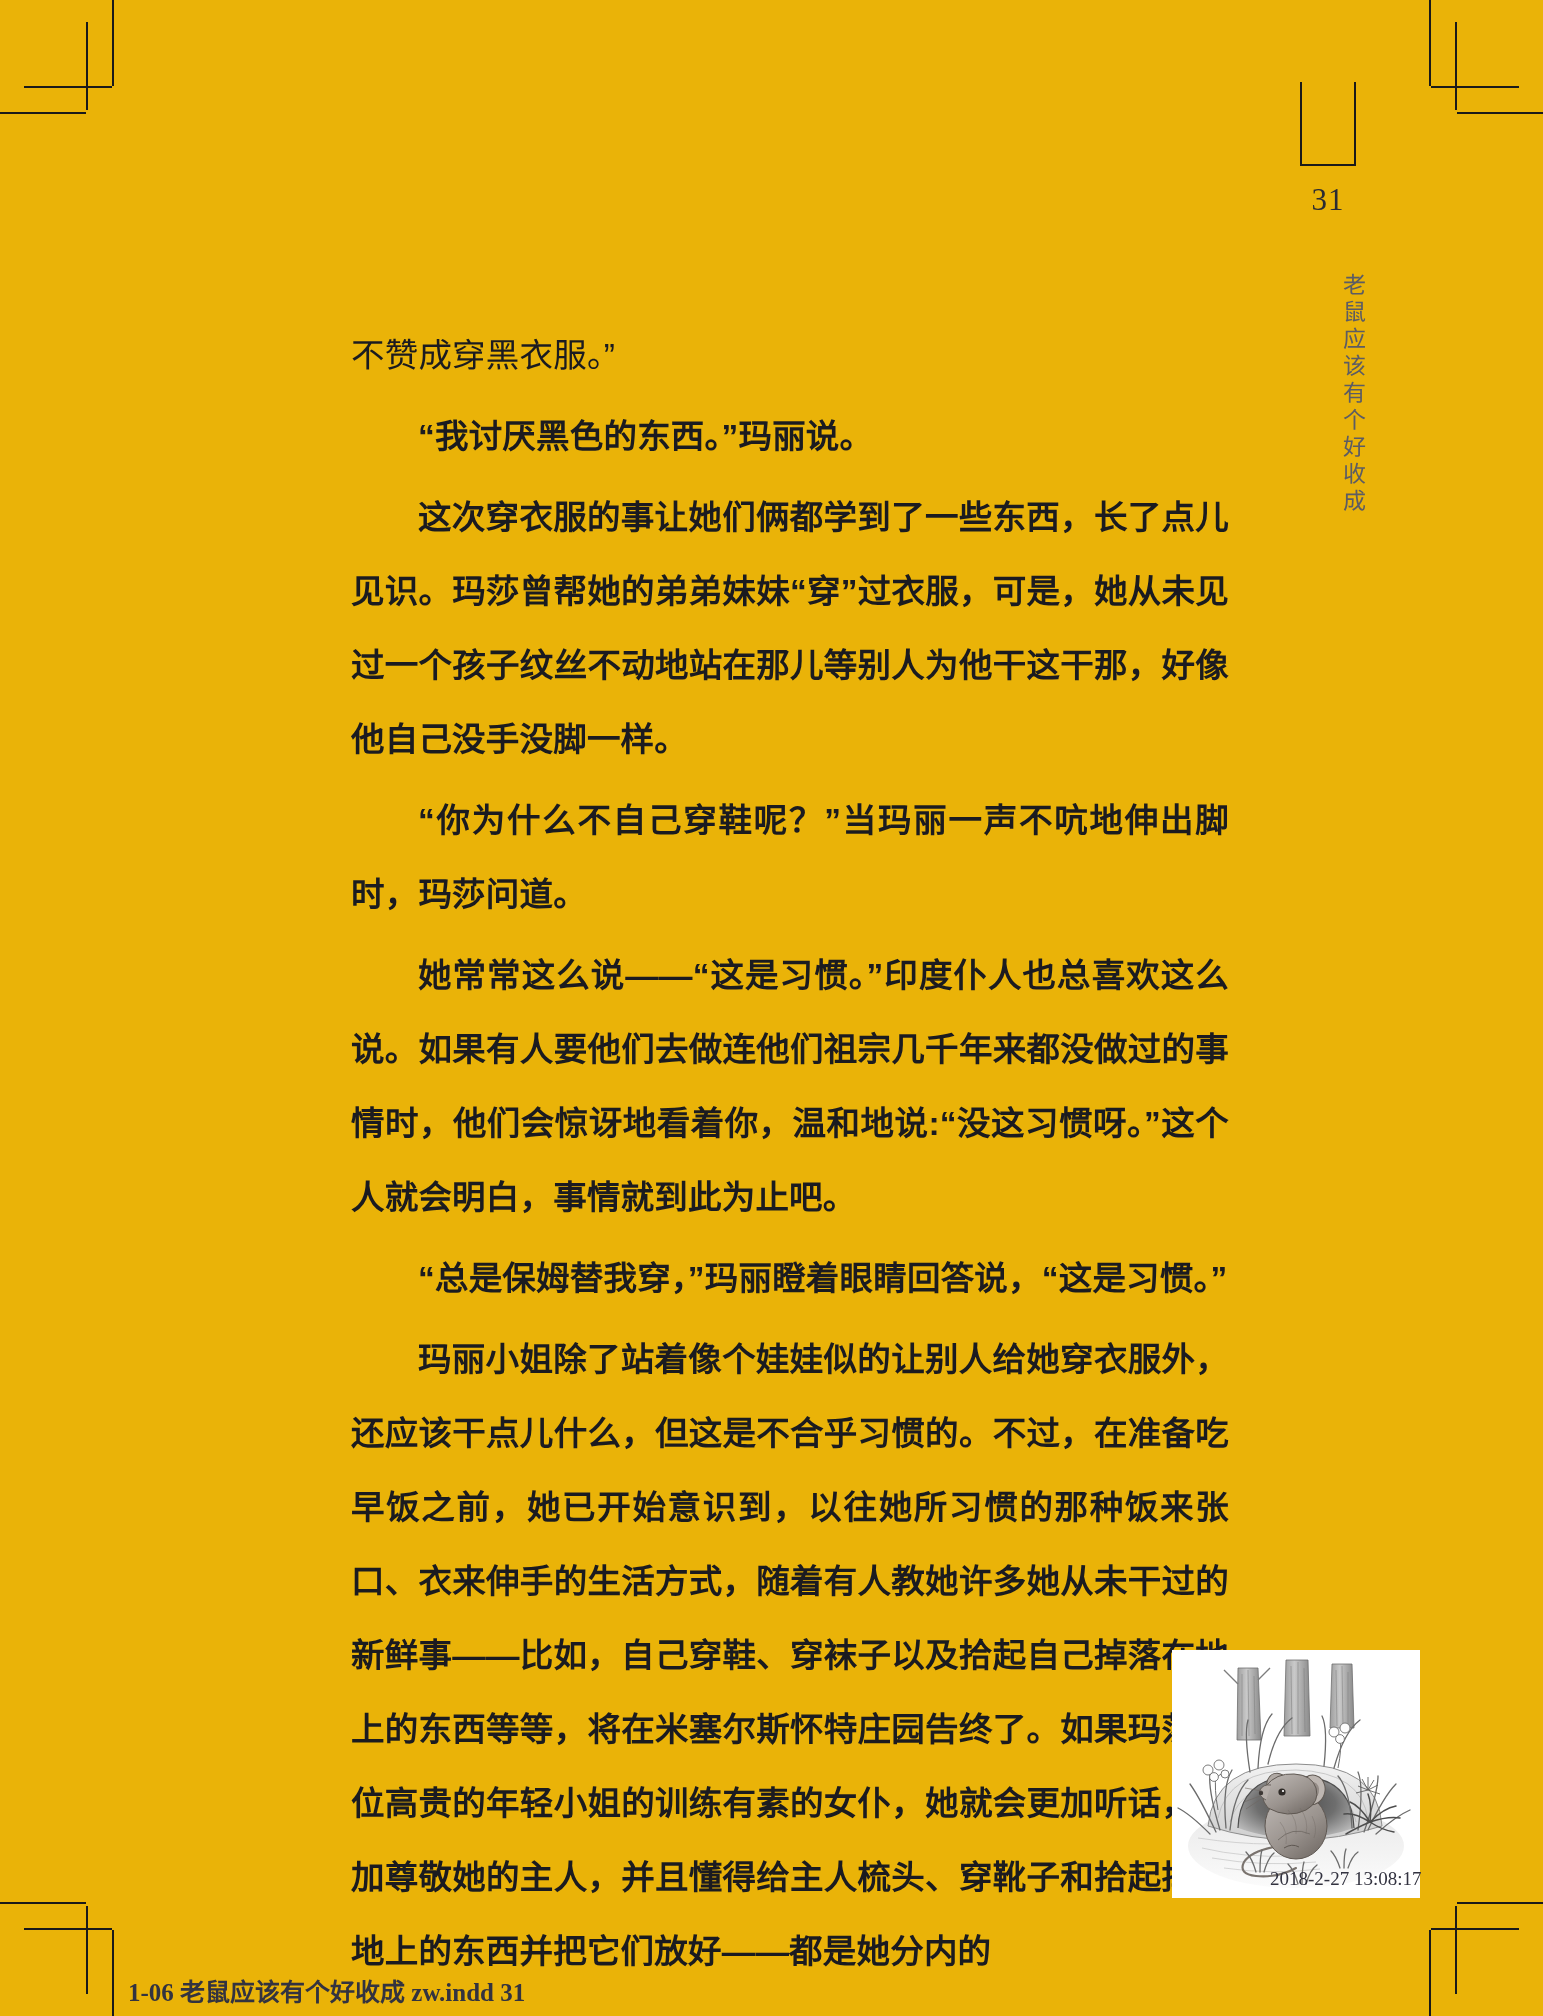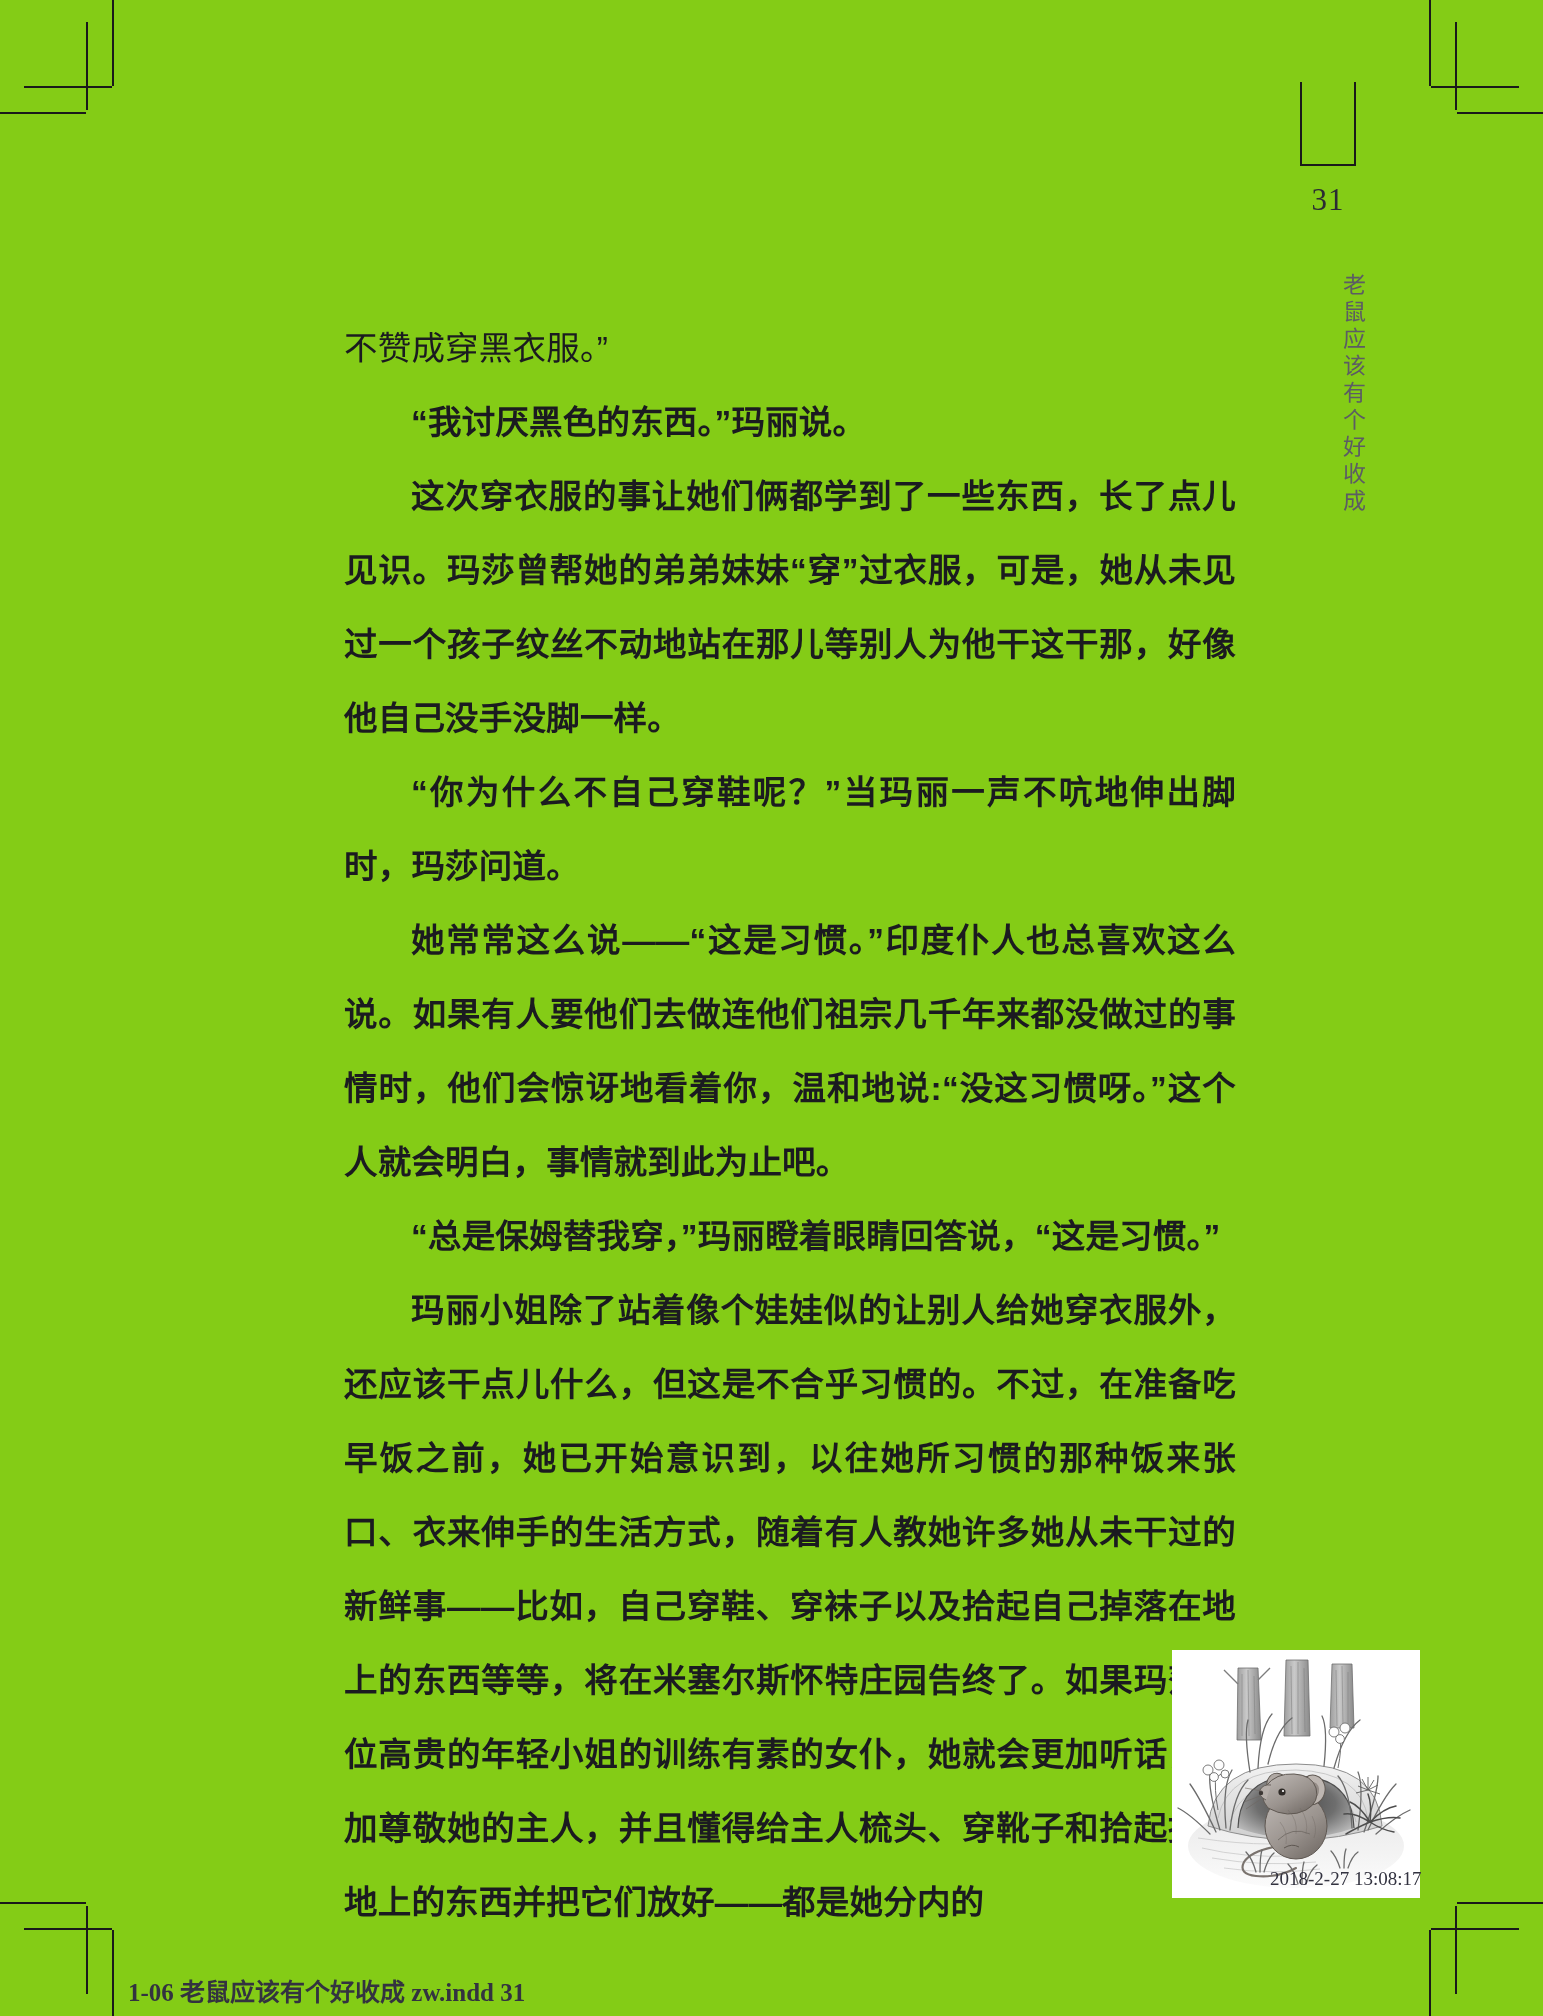--- a/index.html
+++ b/index.html
@@ -5,21 +5,21 @@
 <style>
   html, body {
     margin: 0;
     padding: 0;
     background: #ffffff;
   }
   .page {
     position: relative;
     width: 1543px;
     height: 2016px;
-    background: #84cc16;
+    background: #eab308;
     overflow: hidden;
     font-family: "Liberation Sans", "DejaVu Sans", sans-serif;
   }
 
   
   .crop-mark { position: absolute; }
   .crop-mark .h,
   .crop-mark .v {
     position: absolute;
     background: #1a1a1a;
@@ -103,21 +103,21 @@
     top: 312px;
     width: 892px;
     font-size: 33.5px;
     line-height: 74px;
     color: #1b1b20;
     text-align: justify;
     text-justify: inter-ideograph;
     letter-spacing: 0.2px;
   }
   .body-text p {
-    margin: 0;
+    margin: 7px;
     text-indent: 0;
   }
   .body-text p.indent {
     text-indent: 2em;
     font-weight: bold;
   }
 
   
   .illustration {
     position: absolute;

